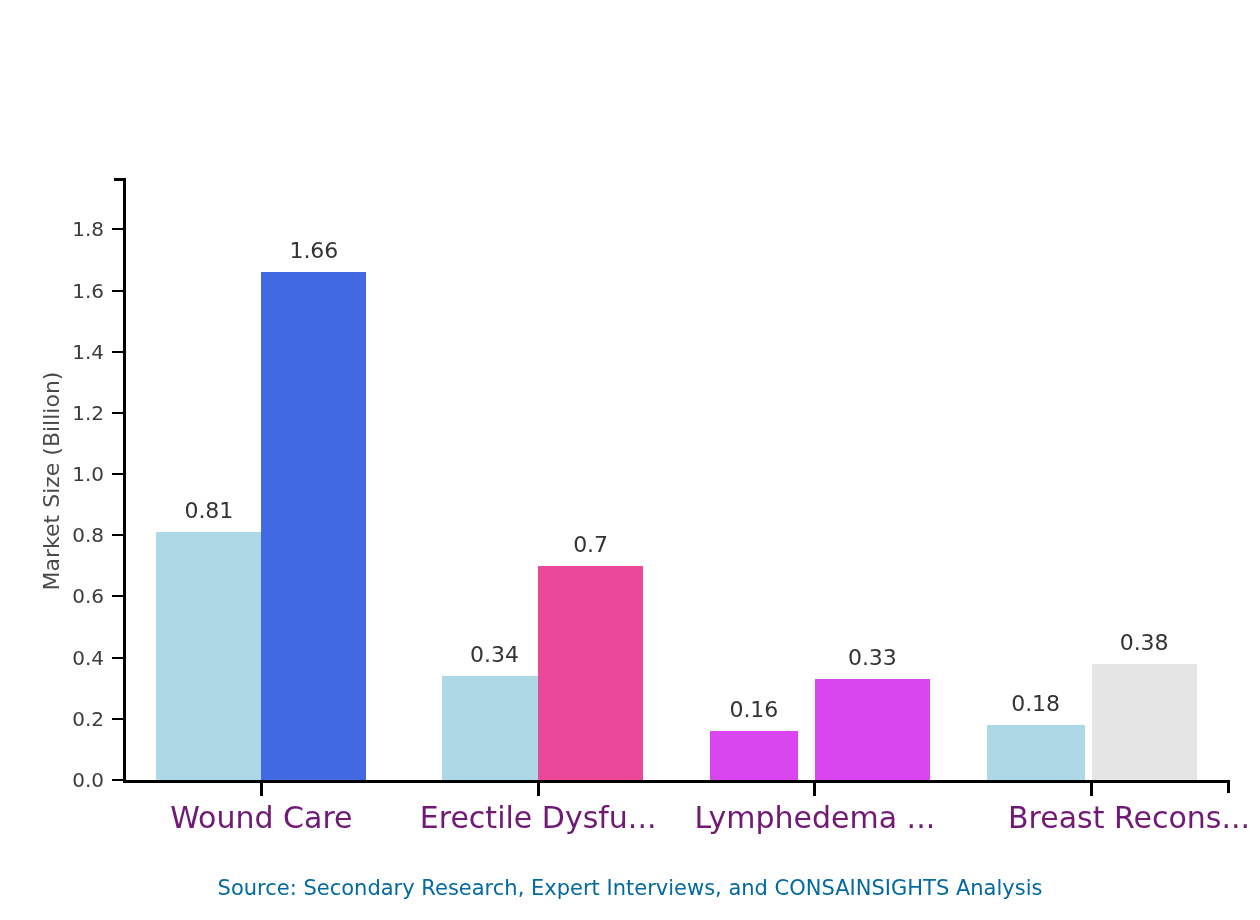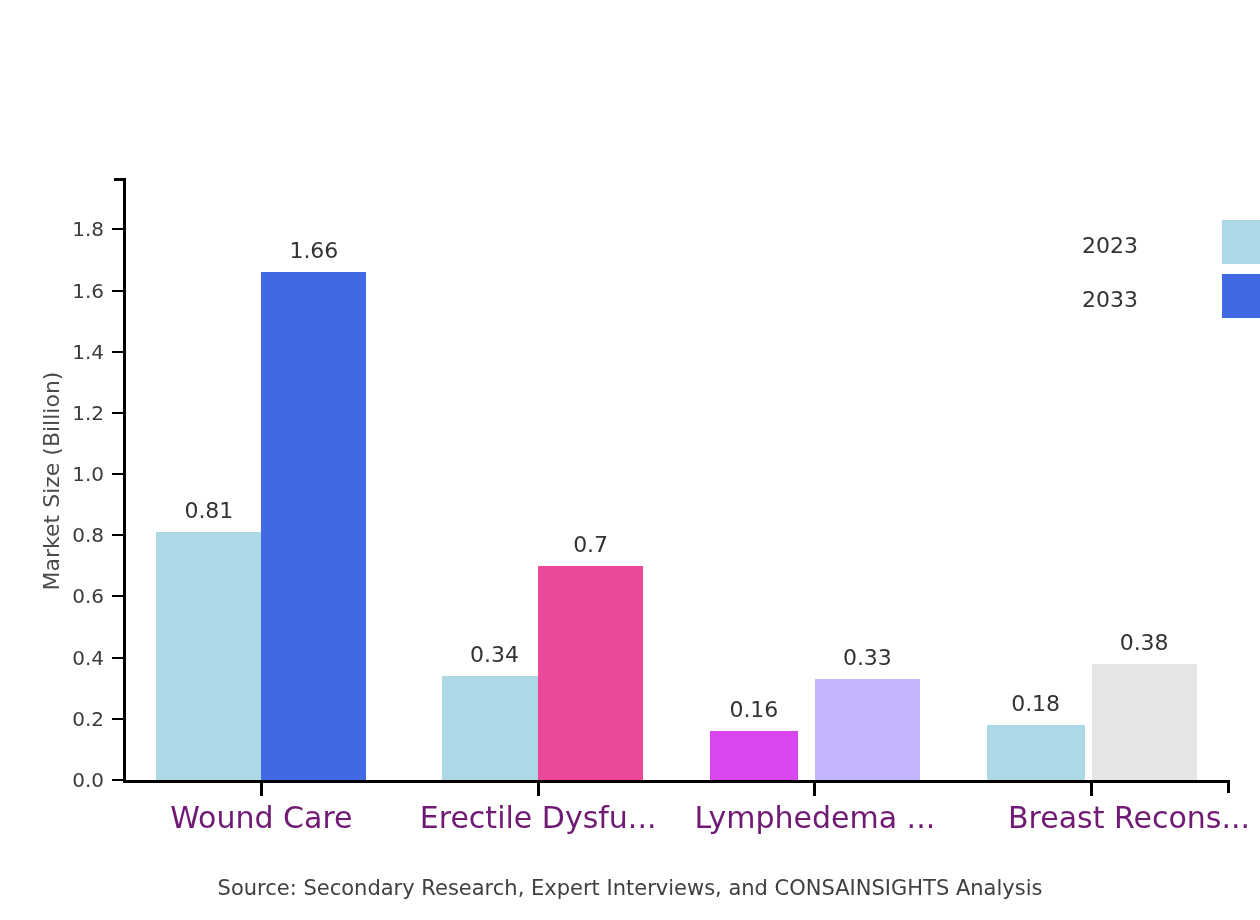--- a/index.html
+++ b/index.html
@@ -176,21 +176,21 @@
   }
 
   
   #footer {
     position: absolute;
     left: 0;
     top: 876px;
     width: 1260px;
     text-align: center;
     font-size: 21px;
-    color: #404040;
+    color: #0369a1;
   }
 </style>
 </head>
 <body>
 
 <div id="figure">
 
 
   <div id="plot">
     <div class="spine-y"></div>
@@ -271,38 +271,28 @@
         </div>
         <div class="bar" style="left: 319px; width: 105px; height: 104.004px; background: rgb(173, 216, 230);">
           <span class="bar-value">0.34</span>
         </div>
         <div class="bar" style="left: 415.125px; width: 105px; height: 214.126px; background: #ec4899;">
           <span class="bar-value">0.7</span>
         </div>
         <div class="bar" style="left: 586.875px; width: 88px; height: 48.9431px; background: #d946ef;">
           <span class="bar-value">0.16</span>
         </div>
-        <div class="bar" style="left: 691.875px; width: 105px; height: 100.945px; background: #c4b5fd;">
+        <div class="bar" style="left: 691.875px; width: 105px; height: 100.945px; background: #d946ef; padding-left: 10px;">
           <span class="bar-value">0.33</span>
         </div>
         <div class="bar" style="left: 863.625px; width: 98px; height: 55.061px; background: rgb(173, 216, 230);">
           <span class="bar-value">0.18</span>
         </div>
         <div class="bar" style="left: 968.625px; width: 105px; height: 116.24px; background: #e5e5e5;">
           <span class="bar-value">0.38</span>
         </div>
       </div>
   </div>
 
-  <div id="legend">
-      <div class="legend-row">
-        <span class="legend-label">2023</span>
-        <span class="legend-swatch" style="background: rgb(173, 216, 230);"></span>
-      </div>
-      <div class="legend-row">
-        <span class="legend-label">2033</span>
-        <span class="legend-swatch" style="background: rgb(65, 105, 225);"></span>
-      </div>
-    </div>
 
   <div id="footer">Source: Secondary Research, Expert Interviews, and CONSAINSIGHTS Analysis</div>
 
 </div>
 
 </body></html>

